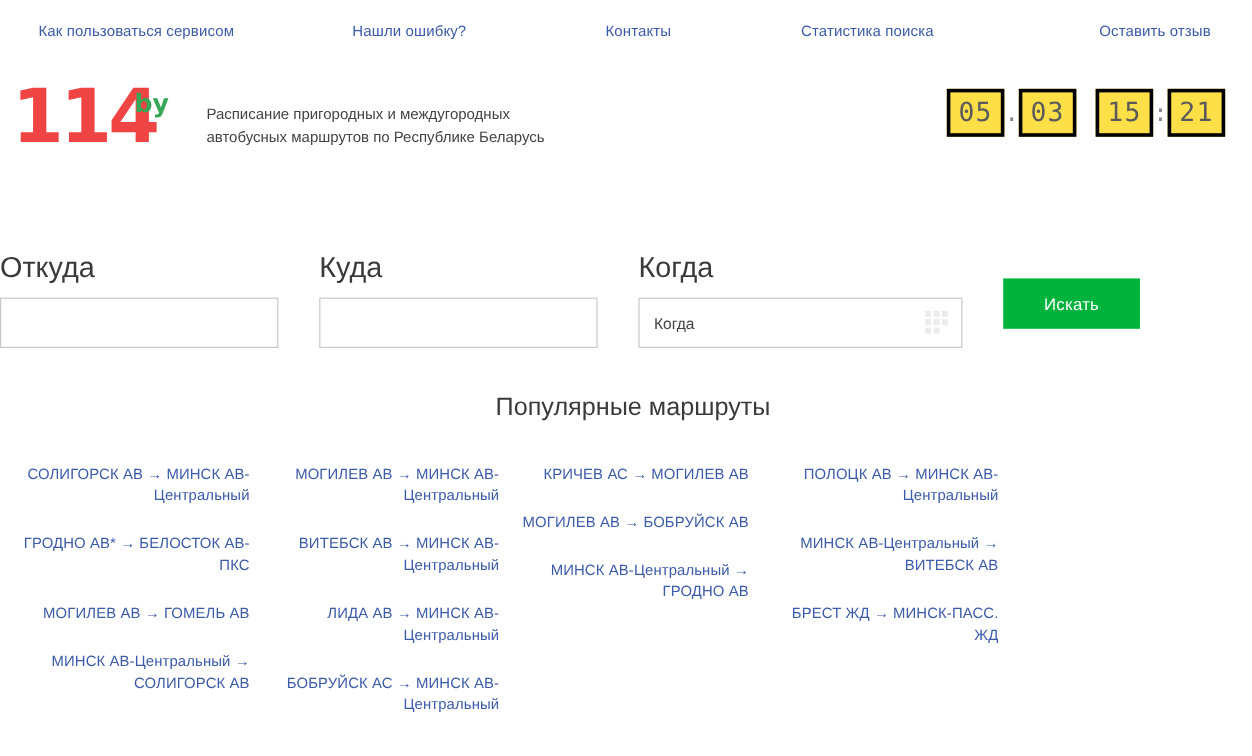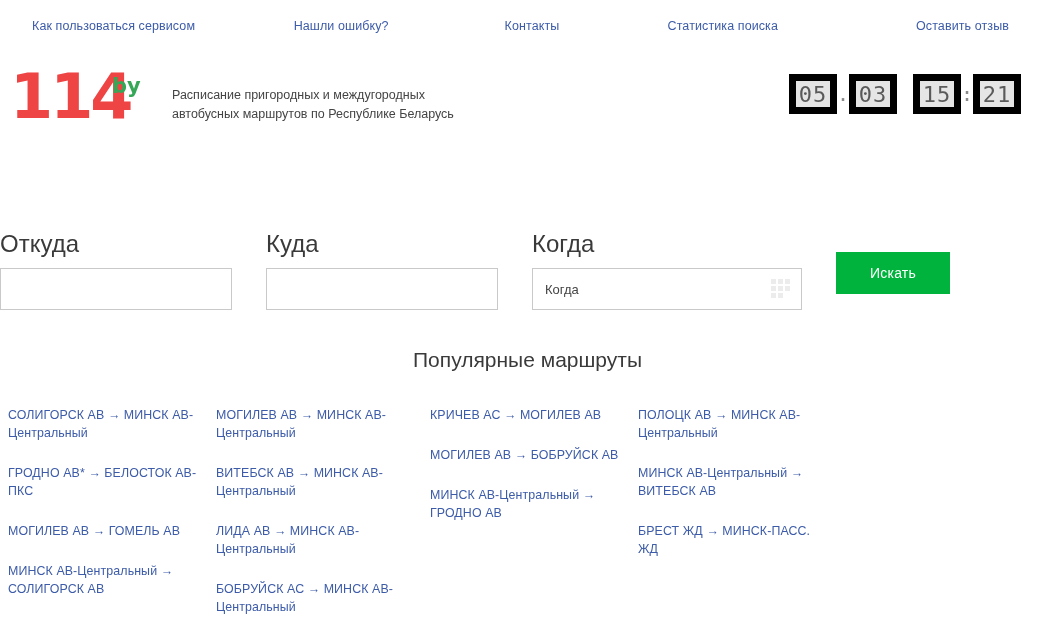--- a/index.html
+++ b/index.html
@@ -81,46 +81,46 @@
 
   
   .clock {
     position: absolute;
     right: 22px;
     top: 22px;
     display: flex;
     align-items: center;
   }
   .clock-box {
-    border: 7px solid #000000;
+    border: 3px solid #000000;
     width: 48px;
     height: 40px;
     display: flex;
     align-items: center;
     justify-content: center;
     font-family: "DejaVu Sans Mono", monospace;
     font-size: 22px;
     color: #5a5a5a;
     letter-spacing: 1px;
-    background: #e5e5e5;
+    background: #fde047;
     box-sizing: border-box;
   }
   .clock-sep {
     width: 12px;
     text-align: center;
     font-family: "DejaVu Sans Mono", monospace;
     font-size: 20px;
     color: #8a8a8a;
   }
   .clock-gap { width: 16px; }
 
   
   .searchform {
     position: relative;
-    margin-top: 82px;
+    margin-top: 62px;
     padding: 0 8px;
     height: 110px;
   }
   .field {
     position: absolute;
     top: 0;
   }
   .field-label {
     font-size: 24px;
     color: #3a3a3a;
@@ -200,20 +200,21 @@
   .routes-col:nth-child(3) { padding-left: 6px; }
   .routes-col:nth-child(4) { padding-left: 6px; }
   .route-link {
     display: block;
     color: #3c5ba8;
     text-decoration: none;
     font-size: 12.4px;
     line-height: 18px;
     margin-bottom: 22px;
     letter-spacing: .1px;
+    text-align: right;
   }
   .arrow { letter-spacing: 0; }
 </style>
 </head>
 <body>
 
 <nav class="topnav">
   <a class="topnav-item" href="#">Как пользоваться сервисом</a>
   <a class="topnav-item" href="#">Нашли ошибку?</a>
   <a class="topnav-item" href="#">Контакты</a>

